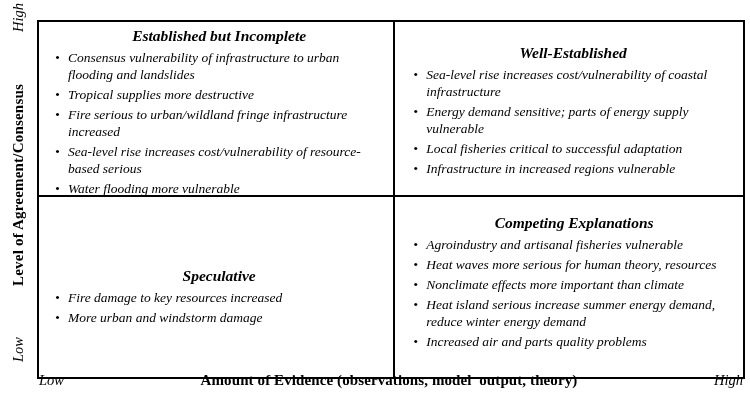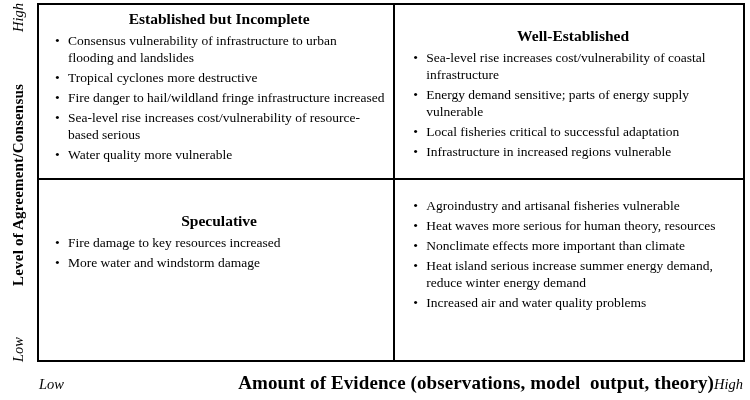--- a/index.html
+++ b/index.html
@@ -16,51 +16,52 @@
   .y-col {
     position: absolute; left: 0; top: 3px; width: 36px; height: 359px;
     display: flex; flex-direction: column; align-items: center; justify-content: space-between;
   }
   .vtext { writing-mode: vertical-rl; transform: rotate(180deg); white-space: nowrap; }
   .y-tick { font-style: italic; font-size: 14.5px; }
   .y-label { font-weight: bold; font-size: 15px; letter-spacing: 0.2px; }
 
   
   .matrix {
-    position: absolute; left: 37px; top: 3px; width: 708px; height: 359px;
+    position: absolute; left: 37px; top: 20px; width: 708px; height: 359px;
     border: 2px solid #000; box-sizing: border-box;
     display: grid;
     grid-template-columns: 50.6% 49.4%;
     grid-template-rows: 49.3% 50.7%;
     background: #ffffff;
+    font-style: italic;
   }
   .q { box-sizing: border-box; overflow: hidden; }
   .q-tl { border-right: 2px solid #000; border-bottom: 2px solid #000; padding: 5px 8px 0 14px; }
   .q-tr { border-bottom: 2px solid #000; padding: 22px 8px 0 16px; }
-  .q-bl { border-right: 2px solid #000; padding: 32px 8px 0 14px; }
+  .q-bl { border-right: 2px solid #000; padding: 70px 8px 0 14px; }
   .q-br { padding: 17px 6px 0 16px; }
 
   .q-title {
     text-align: center; font-weight: bold; font-size: 15.5px;
     line-height: 18px; margin: 0 0 4px 0;
   }
   .bullet-row { display: flex; margin: 0 0 3px 0; font-size: 13.5px; line-height: 17px; }
   .bullet-glyph { flex: 0 0 15px; width: 15px; padding-left: 2px; box-sizing: border-box; }
   .bullet-text { flex: 1; }
 
   
   .x-row {
     position: absolute; left: 37px; top: 372px; width: 708px;
     display: flex; align-items: baseline; justify-content: space-between;
   }
   .x-tick { font-style: italic; font-size: 14.5px; }
   .x-tick-left { padding-left: 2px; }
   .x-tick-right { padding-right: 2px; }
   .x-label {
-    flex: 1; text-align: right; font-weight: bold; font-size: 19px;
+    flex: 1; text-align: center; font-weight: bold; font-size: 15px;
     white-space: pre-wrap; letter-spacing: 0.1px;
   }
 </style>
 </head>
 <body>
 
 <div class="figure">
 
   <div class="y-col">
     <span class="vtext y-tick">High</span>
@@ -72,33 +73,33 @@
 
     <div class="q q-tl">
       <div class="q-title">Established but Incomplete</div>
       <div>
           <div class="bullet-row">
             <span class="bullet-glyph">•</span>
             <span class="bullet-text">Consensus vulnerability of infrastructure to urban flooding and landslides</span>
           </div>
           <div class="bullet-row">
             <span class="bullet-glyph">•</span>
-            <span class="bullet-text">Tropical cyclones more destructive</span>
+            <span class="bullet-text">Tropical supplies more destructive</span>
           </div>
           <div class="bullet-row">
             <span class="bullet-glyph">•</span>
-            <span class="bullet-text">Fire danger to hail/wildland fringe infrastructure increased</span>
+            <span class="bullet-text">Fire serious to urban/wildland fringe infrastructure increased</span>
           </div>
           <div class="bullet-row">
             <span class="bullet-glyph">•</span>
             <span class="bullet-text">Sea-level rise increases cost/vulnerability of resource-based serious</span>
           </div>
           <div class="bullet-row">
             <span class="bullet-glyph">•</span>
-            <span class="bullet-text">Water quality more vulnerable</span>
+            <span class="bullet-text">Water flooding more vulnerable</span>
           </div>
         </div>
     </div>
 
     <div class="q q-tr">
       <div class="q-title">Well-Established</div>
       <div>
           <div class="bullet-row">
             <span class="bullet-glyph">•</span>
             <span class="bullet-text">Sea-level rise increases cost/vulnerability of coastal infrastructure</span>
@@ -120,46 +121,47 @@
 
     <div class="q q-bl">
       <div class="q-title">Speculative</div>
       <div>
           <div class="bullet-row">
             <span class="bullet-glyph">•</span>
             <span class="bullet-text">Fire damage to key resources increased</span>
           </div>
           <div class="bullet-row">
             <span class="bullet-glyph">•</span>
-            <span class="bullet-text">More water and windstorm damage</span>
+            <span class="bullet-text">More urban and windstorm damage</span>
           </div>
         </div>
     </div>
 
     <div class="q q-br">
+      <div class="q-title">Competing Explanations</div>
       <div>
           <div class="bullet-row">
             <span class="bullet-glyph">•</span>
             <span class="bullet-text">Agroindustry and artisanal fisheries vulnerable</span>
           </div>
           <div class="bullet-row">
             <span class="bullet-glyph">•</span>
             <span class="bullet-text">Heat waves more serious for human theory, resources</span>
           </div>
           <div class="bullet-row">
             <span class="bullet-glyph">•</span>
             <span class="bullet-text">Nonclimate effects more important than climate</span>
           </div>
           <div class="bullet-row">
             <span class="bullet-glyph">•</span>
             <span class="bullet-text">Heat island serious increase summer energy demand, reduce winter energy demand</span>
           </div>
           <div class="bullet-row">
             <span class="bullet-glyph">•</span>
-            <span class="bullet-text">Increased air and water quality problems</span>
+            <span class="bullet-text">Increased air and parts quality problems</span>
           </div>
         </div>
     </div>
 
   </div>
 
   <div class="x-row">
     <span class="x-tick x-tick-left">Low</span>
     <span class="x-label">Amount of Evidence (observations, model  output, theory)</span>
     <span class="x-tick x-tick-right">High</span>

